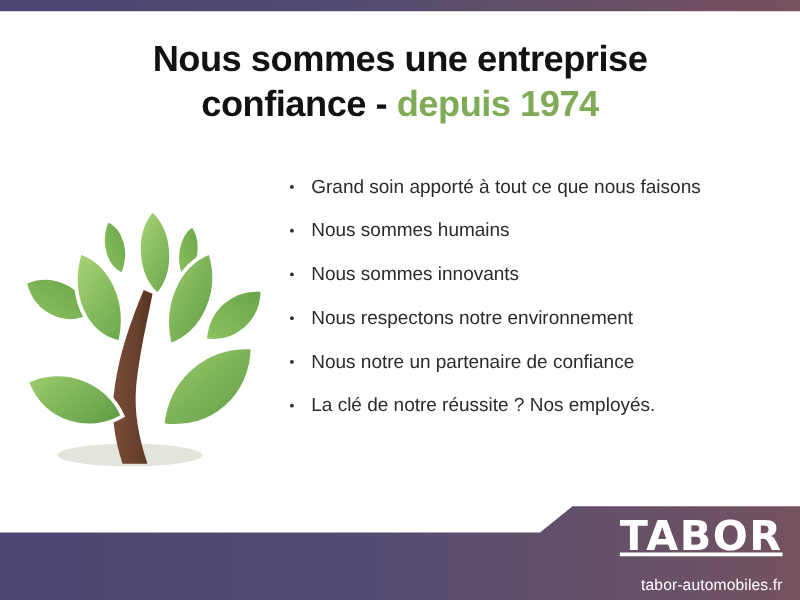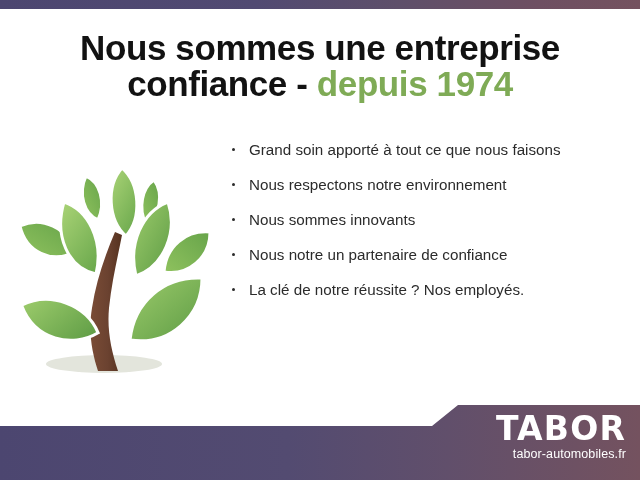--- a/index.html
+++ b/index.html
@@ -33,21 +33,21 @@
     background: linear-gradient(90deg, #4c4670 0%, #514a72 40%, #5e4f6a 62%, #6e4f62 84%, #74525f 100%);
   }
 
   
   .headline {
     position: absolute;
     left: 0;
     top: 30px;
     width: 640px;
     text-align: center;
-    font-size: 35px;
+    font-size: 29px;
     font-weight: bold;
     line-height: 36px;
     letter-spacing: -0.4px;
     color: #121212;
     padding: 0 36px;
     box-sizing: border-box;
   }
   .headline .accent {
     color: #7fab56;
   }
@@ -109,27 +109,28 @@
     text-align: right;
     width: 200px;
   }
   .brand-name {
     font-size: 33px;
     font-weight: bold;
     letter-spacing: 1.2px;
     color: #ffffff;
     line-height: 34px;
     font-family: "DejaVu Sans", sans-serif;
+    text-decoration: underline;
   }
   .brand-url {
     font-size: 12.5px;
     color: #ffffff;
     letter-spacing: 0.1px;
     line-height: 15px;
-    margin-top: 1px;
+    margin-top: 15px;
     font-family: "Liberation Sans", sans-serif;
   }
 </style>
 </head>
 <body>
 
 <div class="slide">
 
   <div class="top-bar"></div>
 
@@ -204,25 +205,29 @@
     </svg>
   </div>
 
   <ul class="bullets">
     <li>
       <span class="dot"></span>
       <span>Grand soin apporté à tout ce que nous faisons</span>
     </li>
     <li>
       <span class="dot"></span>
+      <span>Nous sommes humains</span>
+    </li>
+    <li>
+      <span class="dot"></span>
+      <span>Nous sommes innovants</span>
+    </li>
+    <li>
+      <span class="dot"></span>
       <span>Nous respectons notre environnement</span>
-    </li>
-    <li>
-      <span class="dot"></span>
-      <span>Nous sommes innovants</span>
     </li>
     <li>
       <span class="dot"></span>
       <span>Nous notre un partenaire de confiance</span>
     </li>
     <li>
       <span class="dot"></span>
       <span>La clé de notre réussite ? Nos employés.</span>
     </li>
   </ul>

